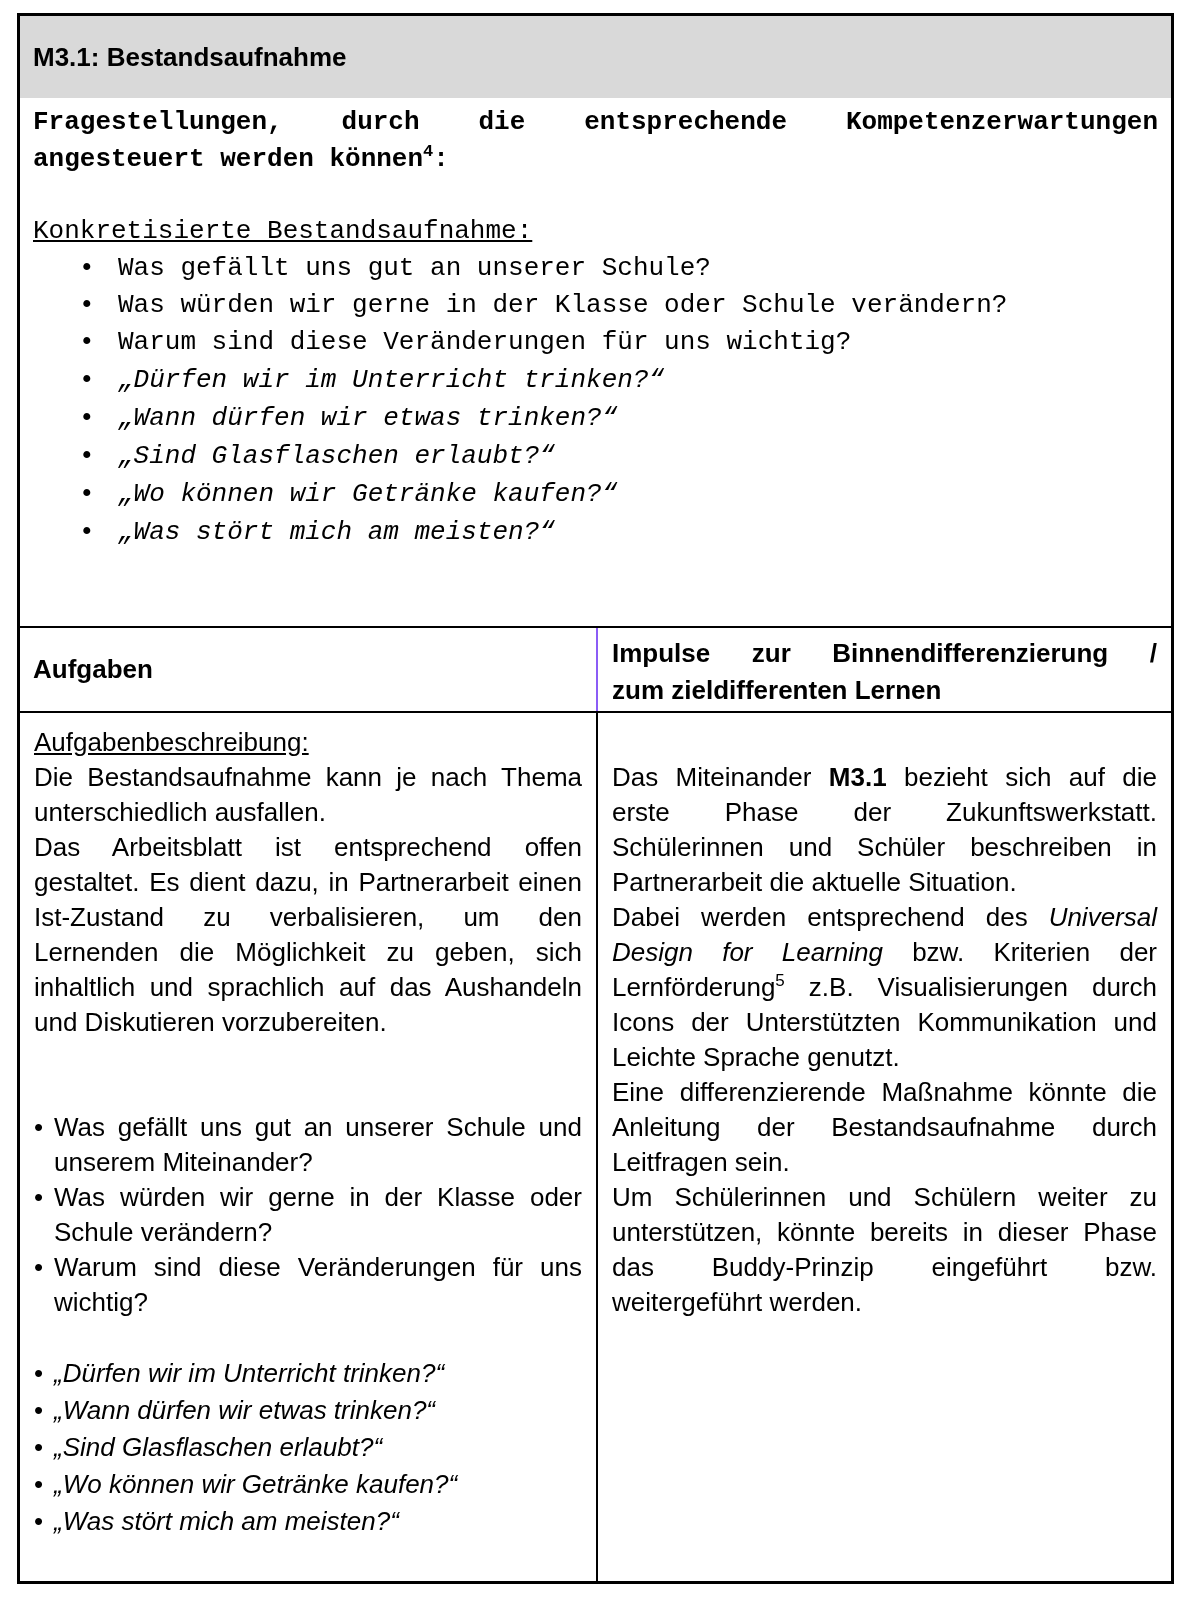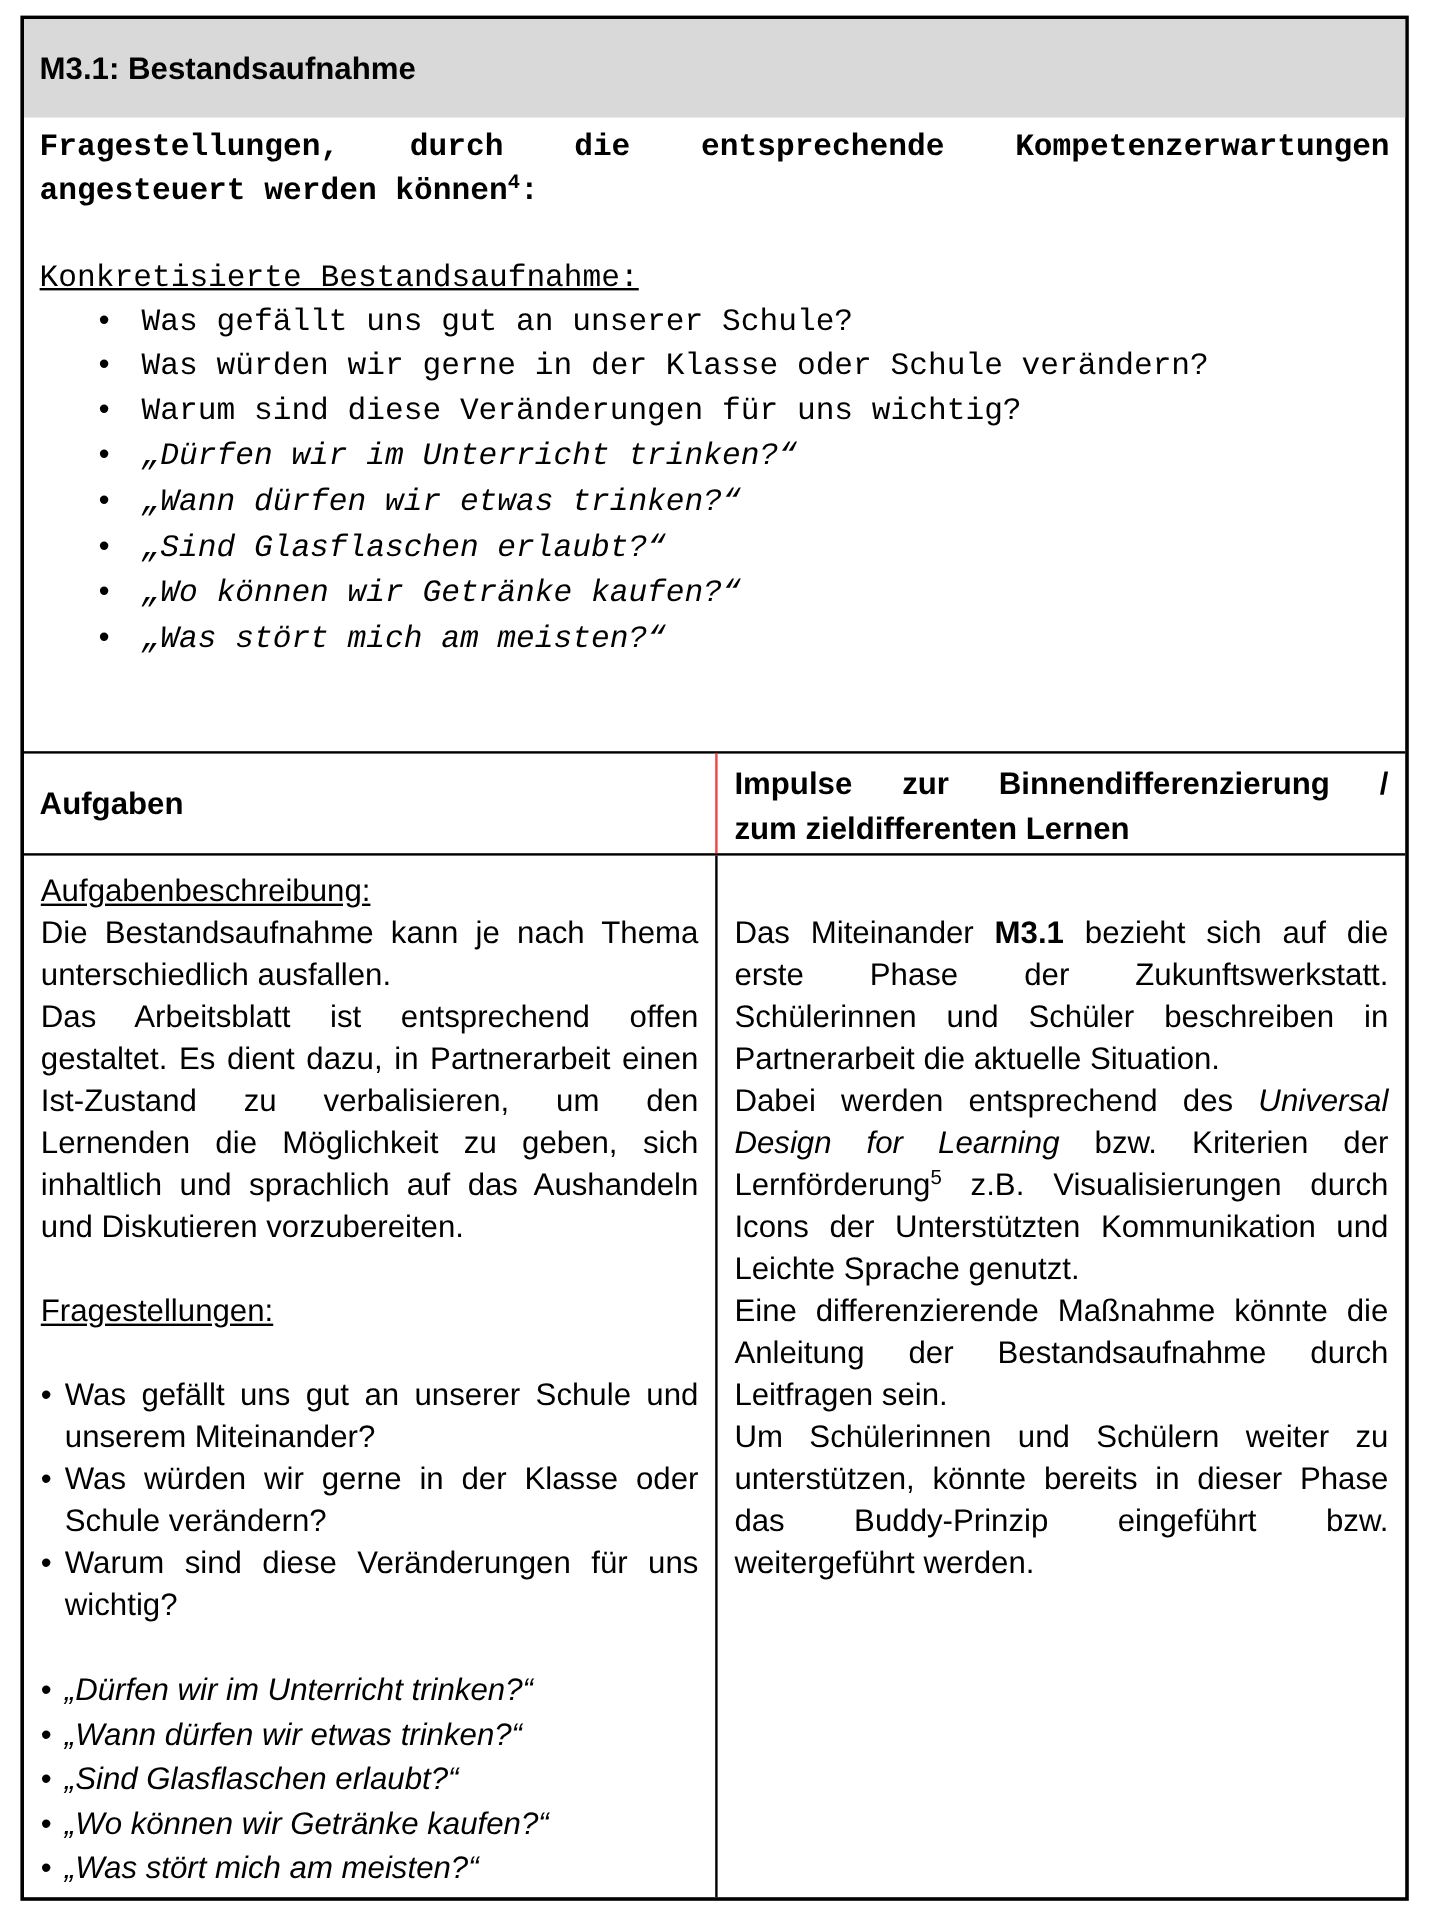--- a/index.html
+++ b/index.html
@@ -58,21 +58,21 @@
     flex: 0 0 87px;
     border-top: 2px solid #000;
     border-bottom: 2px solid #000;
     font-size: 26px; font-weight: bold;
   }
   .header-row .cell-left {
     display: flex; align-items: center;
     padding: 0 13px;
   }
   .header-row .cell-right {
-    border-left: 2px solid #ef4444;
+    border-left: 2px solid #8b5cf6;
     padding: 7px 14px 0 14px;
     line-height: 37px;
   }
   .force-justify { text-align: justify; text-align-last: justify; }
 
   
   .body-row { flex: 1 1 auto; font-size: 26px; line-height: 35px; }
   .body-row .cell-left  { padding: 12px 14px 0 14px; overflow: hidden; }
   .body-row .cell-right { border-left: 2px solid #000; padding: 47px 14px 0 14px; overflow: hidden; }
   .body-row p { text-align: justify; }
@@ -132,21 +132,20 @@
       </div>
     </div>
 
     <div class="body-row grid">
 
       <div class="cell-left">
         <p class="underlined">Aufgabenbeschreibung:</p>
         <p>Die Bestandsaufnahme kann je nach Thema unterschiedlich ausfallen.</p>
         <p>Das Arbeitsblatt ist entsprechend offen gestaltet. Es dient dazu, in Partnerarbeit einen Ist-Zustand zu verbalisieren, um den Lernenden die Möglichkeit zu geben, sich inhaltlich und sprachlich auf das Aushandeln und Diskutieren vorzubereiten.</p>
         <div class="gap-line"></div>
-        <p class="underlined">Fragestellungen:</p>
         <div class="gap-line"></div>
         <ul class="cell-list">
           <li>Was gefällt uns gut an unserer Schule und unserem Miteinander?</li>
           <li>Was würden wir gerne in der Klasse oder Schule verändern?</li>
           <li>Warum sind diese Veränderungen für uns wichtig?</li>
         </ul>
         <div class="gap-line"></div>
         <ul class="cell-list quotes">
           <li>„Dürfen wir im Unterricht trinken?“</li>
           <li>„Wann dürfen wir etwas trinken?“</li>

